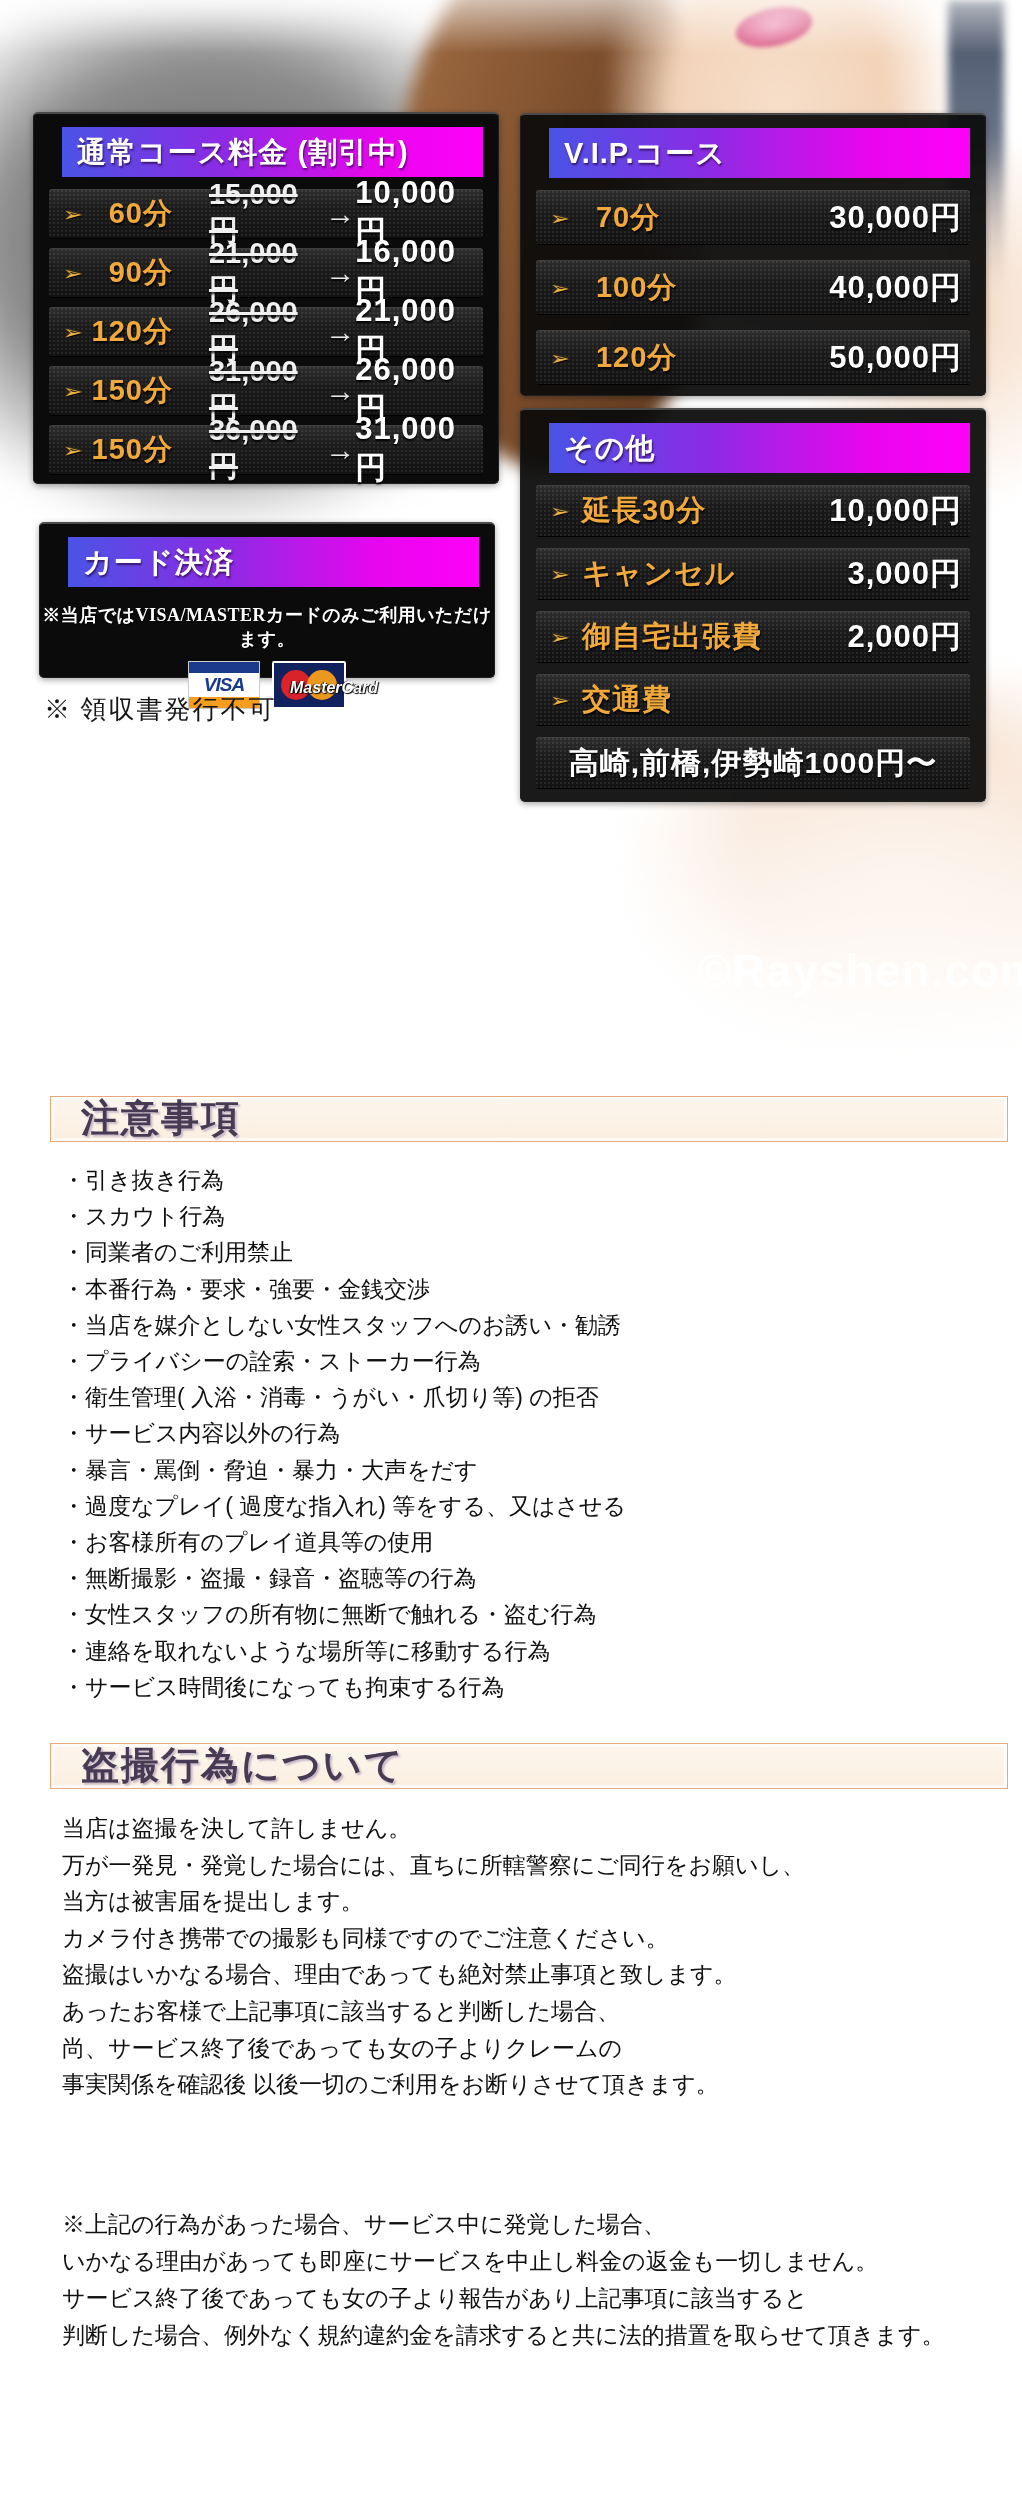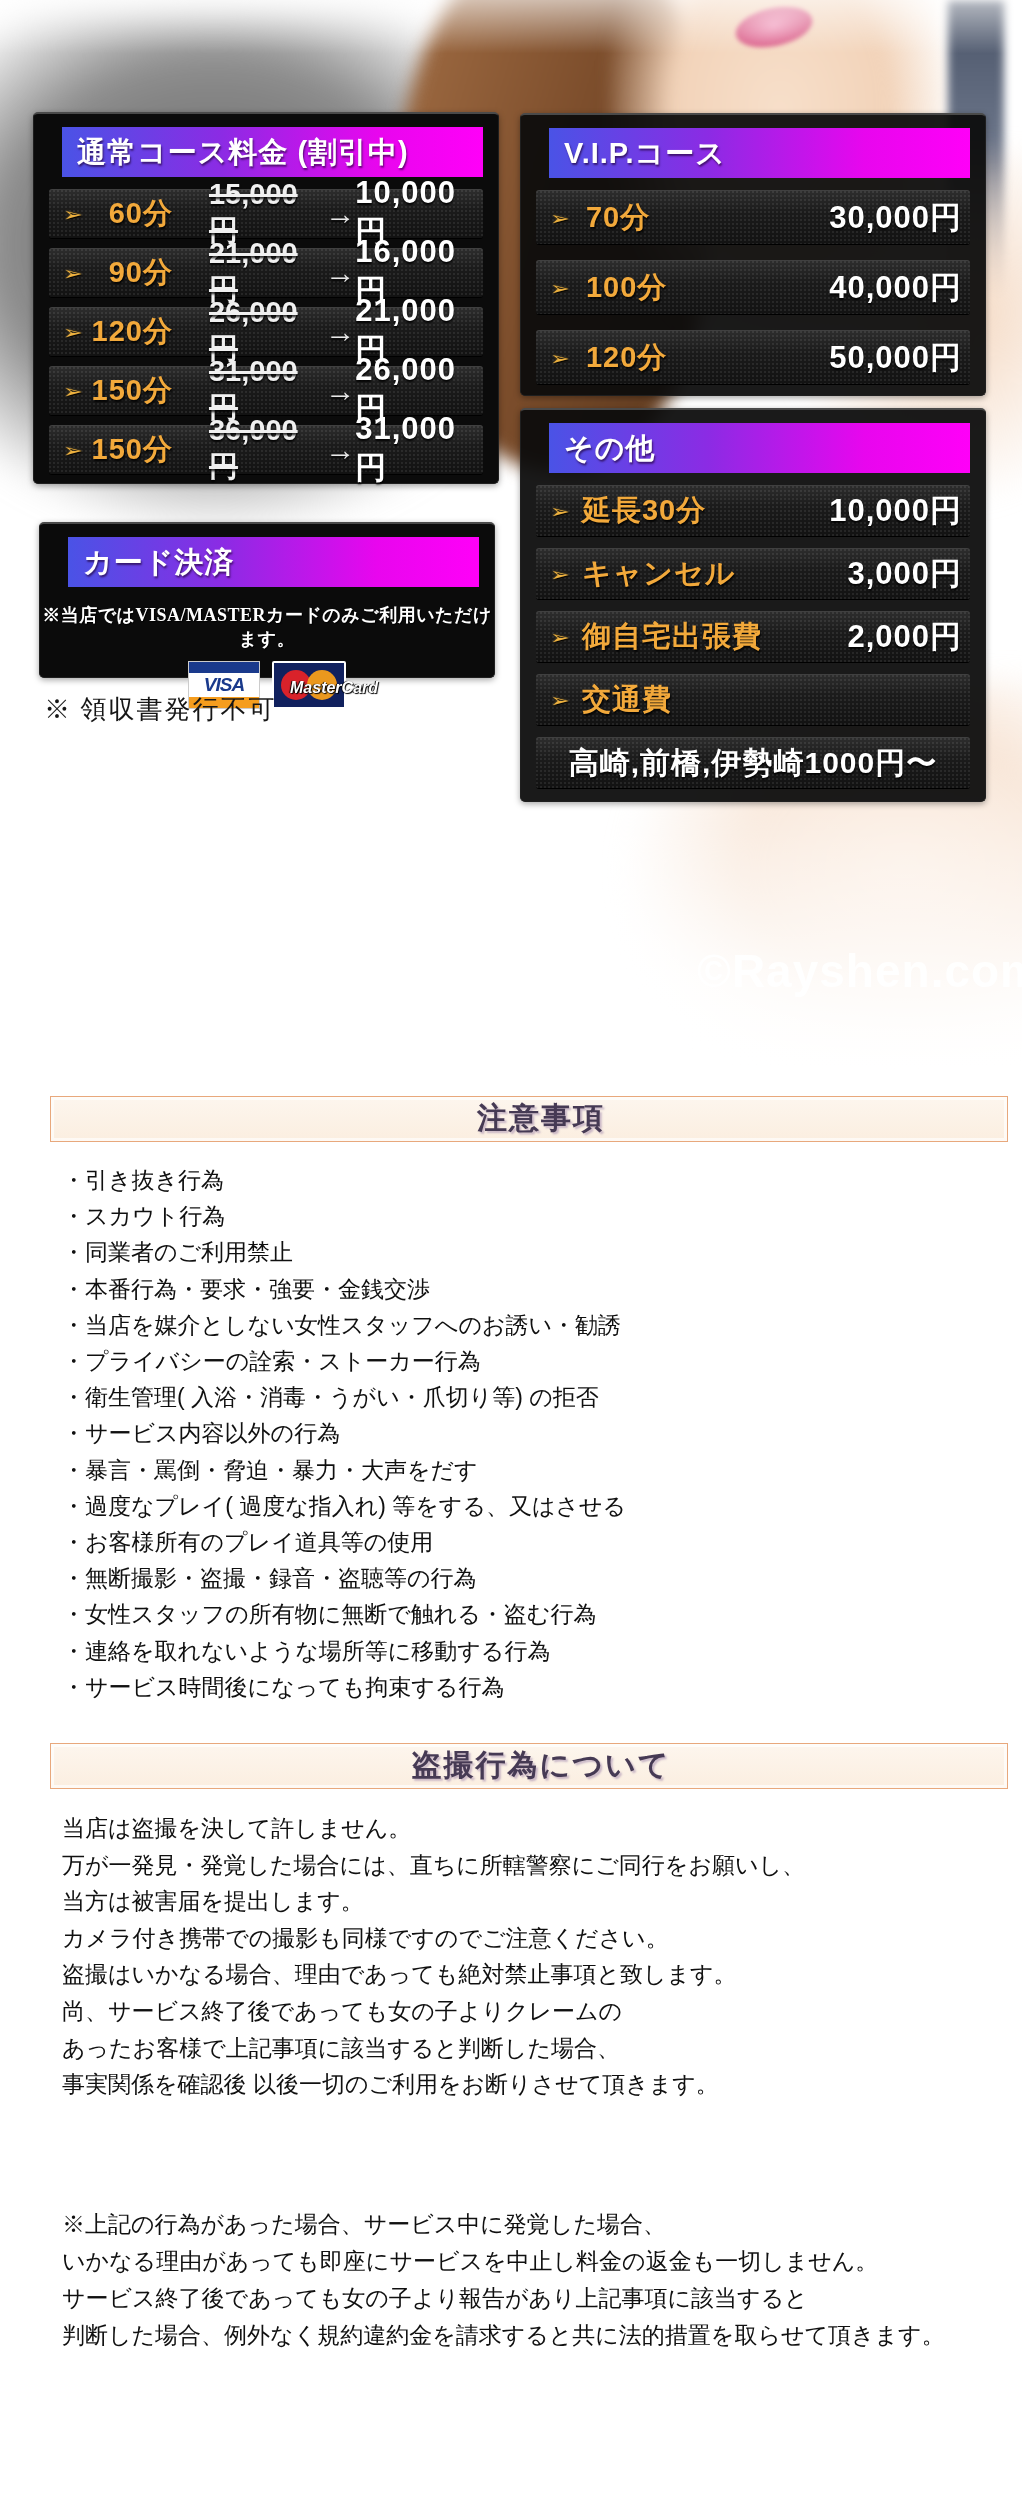--- a/index.html
+++ b/index.html
@@ -56,21 +56,21 @@
       linear-gradient(180deg,#2d2d2d 0%,#1b1b1b 40%,#121212 100%);
     background-size:4px 4px,100% 100%;}
   #t2 .row{height:55px;margin-bottom:15px;}
   #t3 .row{height:52px;margin-bottom:11px;}
 
   .bullet{font-family:"DejaVu Sans",sans-serif;color:#edb13f;font-size:19px;margin-left:16px;
     text-shadow:1px 1px 1px #000,0 0 2px rgba(255,200,80,.5);transform:scaleX(1.25);}
   .dur,.lbl{color:#f2a93b;font-size:29px;font-weight:bold;letter-spacing:1px;
     text-shadow:1px 2px 2px rgba(0,0,0,.85);}
   #t1 .dur{width:102px;text-align:right;}
-  #t2 .dur{margin-left:18px;}
+  #t2 .dur{margin-left:28px;}
   .lbl{margin-left:14px;}
   .price{color:#fff;font-size:31px;font-weight:bold;margin-left:auto;margin-right:8px;
     letter-spacing:1px;text-shadow:0 2px 2px rgba(0,0,0,.9);}
   .old{color:#f0f0f0;font-size:29px;font-weight:bold;margin-left:36px;
     text-decoration:line-through;text-decoration-thickness:3px;text-shadow:0 2px 2px rgba(0,0,0,.9);}
   .arw{color:#e8e8e8;font-size:30px;font-weight:bold;margin-left:10px;
     text-shadow:0 2px 2px rgba(0,0,0,.9);}
   .rowfooter{justify-content:center;}
   .foot{color:#fff;font-size:30px;font-weight:bold;letter-spacing:1px;
     text-shadow:0 2px 2px rgba(0,0,0,.9);}
@@ -93,23 +93,23 @@
   .mc-text{position:absolute;left:16px;right:0;top:16px;text-align:center;color:#fff;font-style:italic;
     font-weight:bold;font-size:16px;text-shadow:1px 1px 1px #000,-1px 0 1px #000;}
 
   .receipt{position:absolute;left:44px;top:692px;font-family:"Liberation Serif",serif;
     font-size:26px;color:#161616;letter-spacing:2px;}
 
   
   .sec-h{position:absolute;left:50px;width:958px;height:46px;
     background:linear-gradient(180deg,#fdf6ee 0%,#fbeee0 100%);
     border:1px solid #e8a87c;box-shadow:inset 0 0 0 3px rgba(255,255,255,.65);box-sizing:border-box;
-    font-family:"Liberation Serif",serif;font-size:30px;font-weight:bold;color:#463a54;
-    line-height:42px;padding-left:24px;letter-spacing:2px;
-    text-shadow:2px 2px 2px rgba(140,110,160,.45);text-align:center;}
+    font-family:"Liberation Serif",serif;font-size:38px;font-weight:bold;color:#463a54;
+    line-height:42px;padding-left:30px;letter-spacing:2px;
+    text-shadow:2px 2px 2px rgba(140,110,160,.45);}
   #sec-caution{top:1096px;}
   #sec-voyeur{top:1743px;}
 
   .textblock{position:absolute;left:62px;font-size:23px;color:#101010;}
   #caution-list{top:1162px;line-height:36.2px;}
   #voyeur-text{top:1810px;line-height:36.6px;}
   #final-note{top:2206px;line-height:37px;}
 </style>
 </head>
 <body>
@@ -292,24 +292,24 @@
       <div>当店は盗撮を決して許しません。</div>
 
       <div>万が一発見・発覚した場合には、直ちに所轄警察にご同行をお願いし、</div>
 
       <div>当方は被害届を提出します。</div>
 
       <div>カメラ付き携帯での撮影も同様ですのでご注意ください。</div>
 
       <div>盗撮はいかなる場合、理由であっても絶対禁止事項と致します。</div>
 
+      <div>あったお客様で上記事項に該当すると判断した場合、</div>
+
       <div>尚、サービス終了後であっても女の子よりクレームの</div>
 
-      <div>あったお客様で上記事項に該当すると判断した場合、</div>
-
       <div>事実関係を確認後 以後一切のご利用をお断りさせて頂きます。</div>
     </div>
 
   <div class="textblock" id="final-note">
 
       <div>※上記の行為があった場合、サービス中に発覚した場合、</div>
 
       <div>いかなる理由があっても即座にサービスを中止し料金の返金も一切しません。</div>
 
       <div>サービス終了後であっても女の子より報告があり上記事項に該当すると</div>

